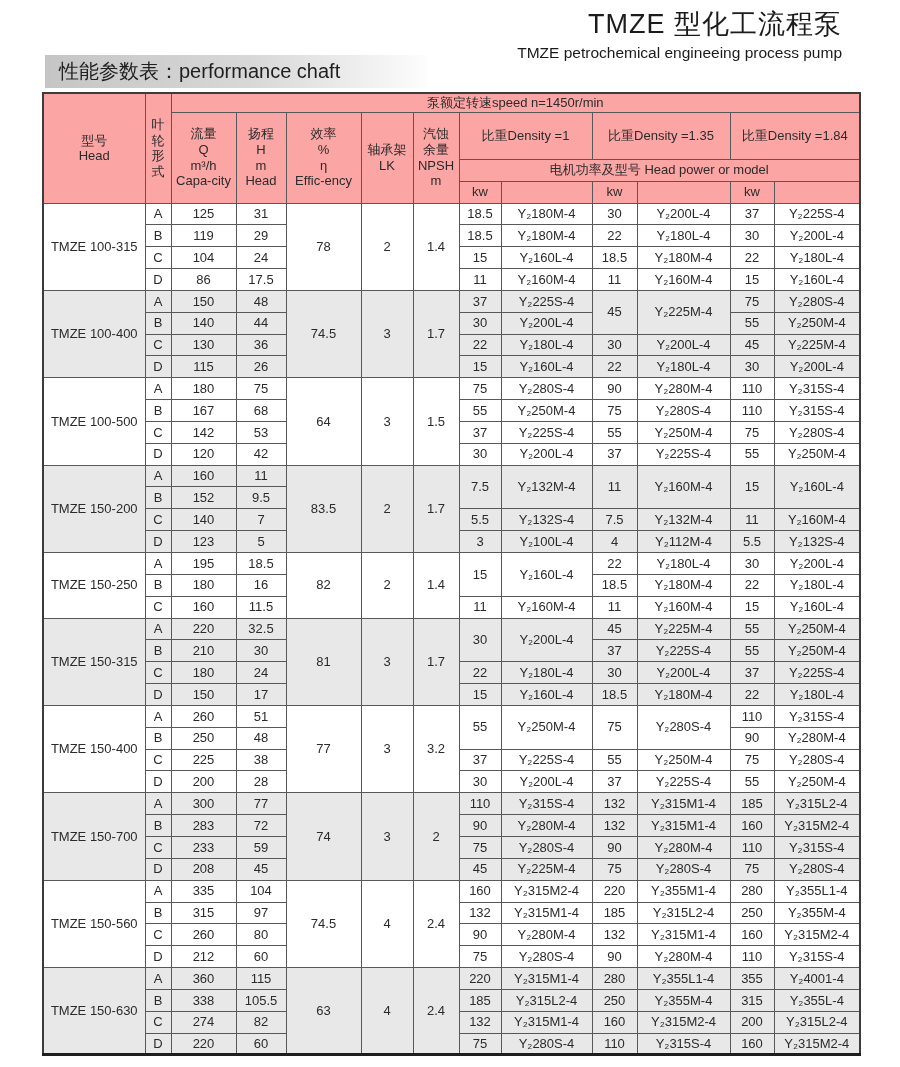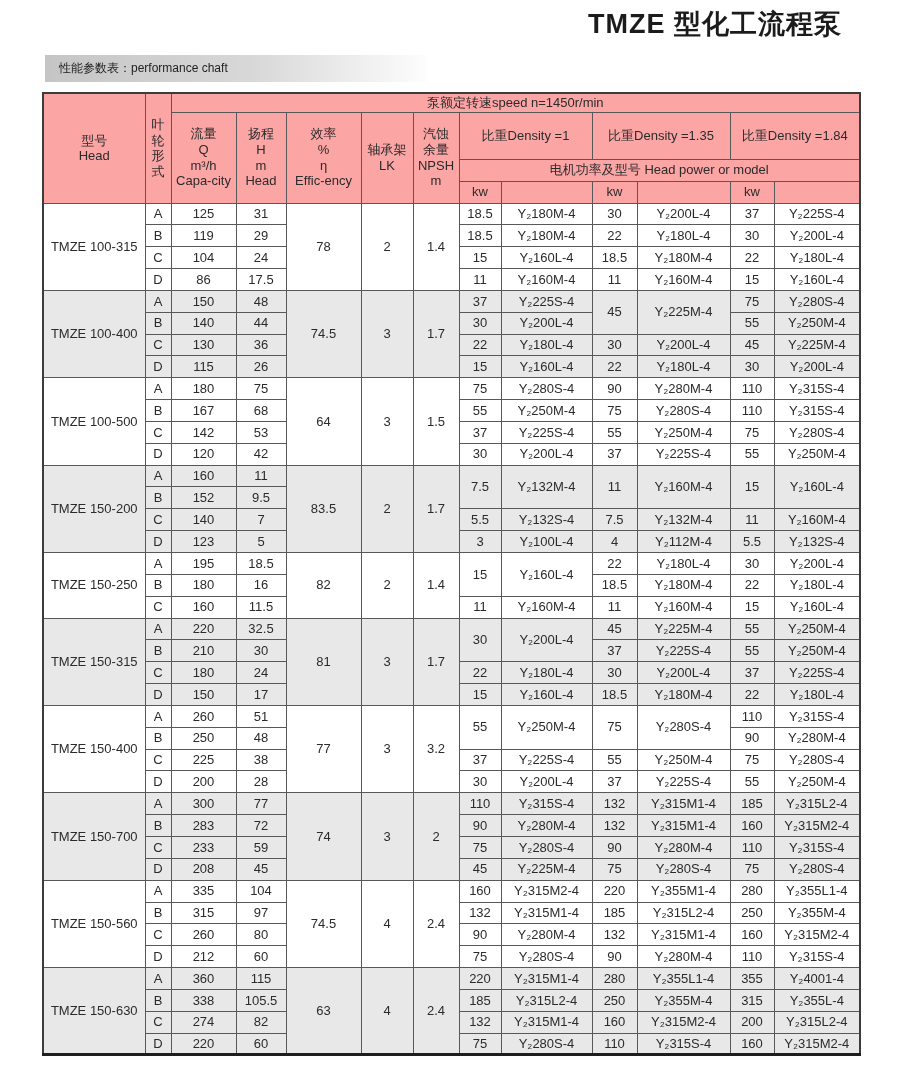--- a/index.html
+++ b/index.html
@@ -2,27 +2,27 @@
 <html><head>
 <meta charset="utf-8">
 <style>
   html,body{margin:0;padding:0;}
   body{
     width:900px;height:1067px;background:#ffffff;position:relative;
     font-family:"Liberation Sans","DejaVu Sans",sans-serif;color:#2b2b2b;
     -webkit-font-smoothing:antialiased;
   }
   .titles{position:absolute;top:6px;right:58px;text-align:right;}
-  .title-zh{font-size:27px;font-weight:bold;letter-spacing:1px;color:#1b1b1b;}
+  .title-zh{font-size:27px;font-weight:normal;letter-spacing:1px;color:#1b1b1b;}
   .title-en{font-size:15.5px;margin-top:2px;color:#1b1b1b;}
   .section-bar{
-    position:absolute;left:45px;top:55px;width:382px;height:27px;
+    position:absolute;left:45px;top:55px;width:382px;height:33px;
     background:linear-gradient(to right,#c5c5c5 0%,#d8d8d8 55%,#fdfdfd 100%);
     display:flex;align-items:center;padding-left:14px;box-sizing:border-box;
-    font-size:12px;color:#1f1f1f;
+    font-size:20px;color:#1f1f1f;
   }
   table.perf{
     position:absolute;left:42px;top:92px;width:817px;
     border-collapse:collapse;table-layout:fixed;font-size:13px;
     border:2px solid #3c3c3c;border-bottom:3px solid #1e1e1e;
   }
   .perf th,.perf td{
     border:1px solid #585858;text-align:center;vertical-align:middle;
     padding:0 1px;font-weight:normal;overflow:hidden;line-height:1.2;
   }
@@ -34,20 +34,21 @@
   .perf tbody tr{height:21.85px;}
   .perf tbody tr.shaded td{background:#e8e8e8;}
   .pre{white-space:pre-line;line-height:1.25;}
   .th-impeller{white-space:pre-line;line-height:1.08;}
 </style>
 </head>
 <body>
 
 <div class="titles">
   <div class="title-zh">TMZE 型化工流程泵</div>
+  <div class="title-en">TMZE petrochemical engineeing process pump</div>
 </div>
 
 <div class="section-bar">
   <span>性能参数表：performance chaft</span>
 </div>
 
 <table class="perf">
   <colgroup>
     <col style="width:102px">
       <col style="width:26px">

